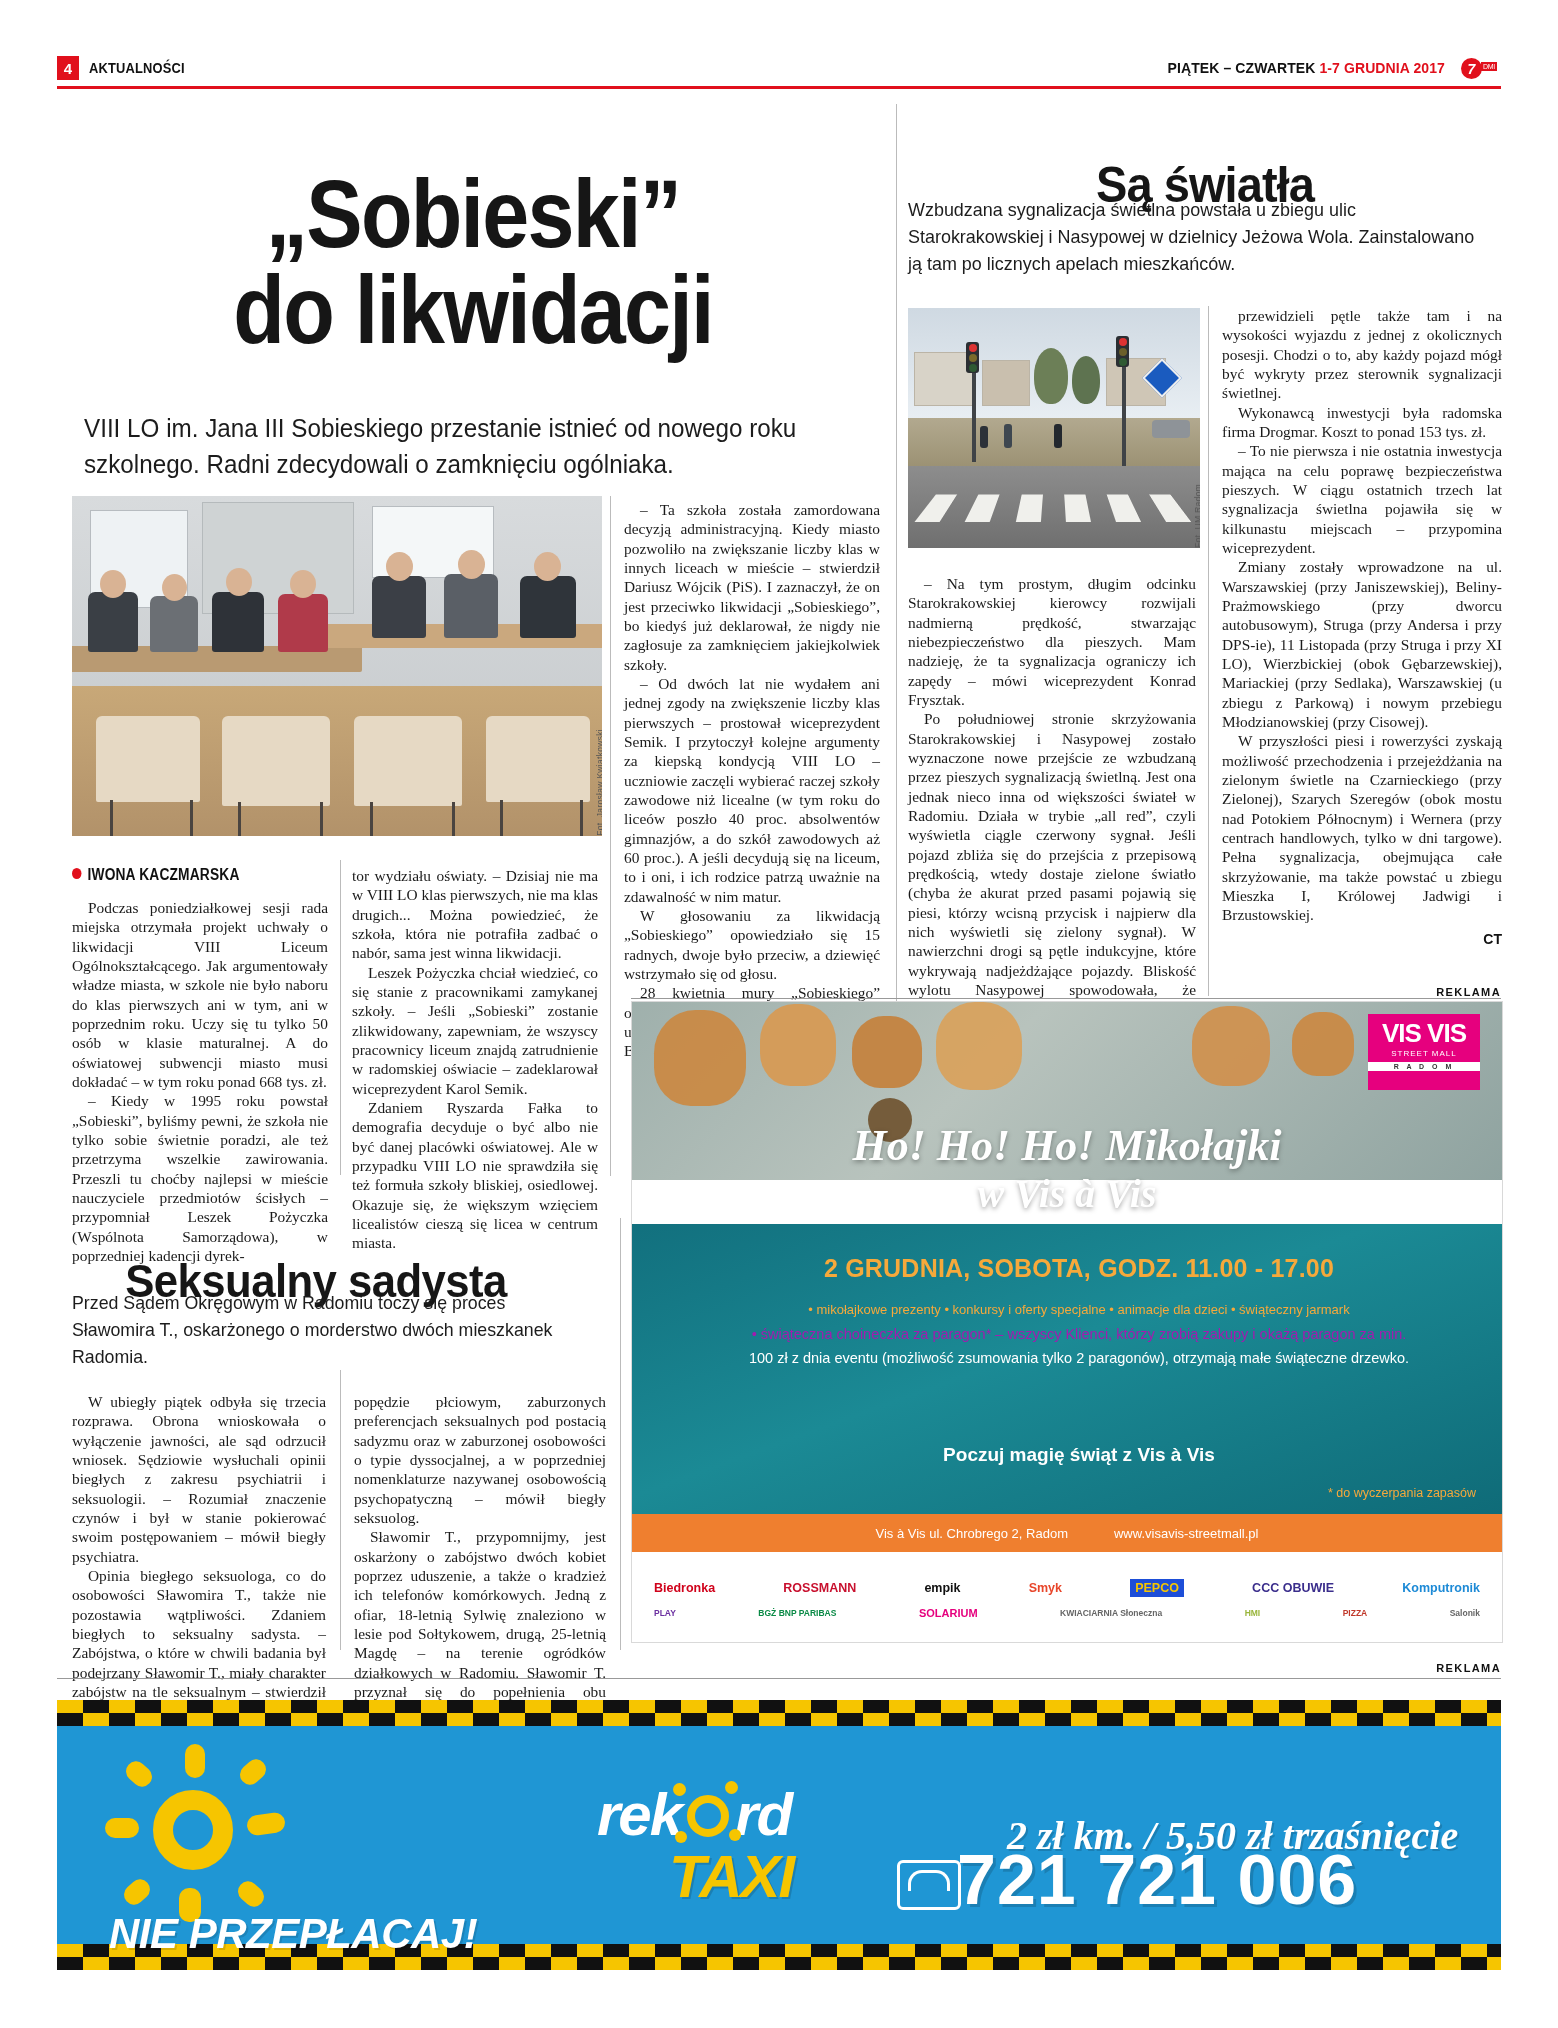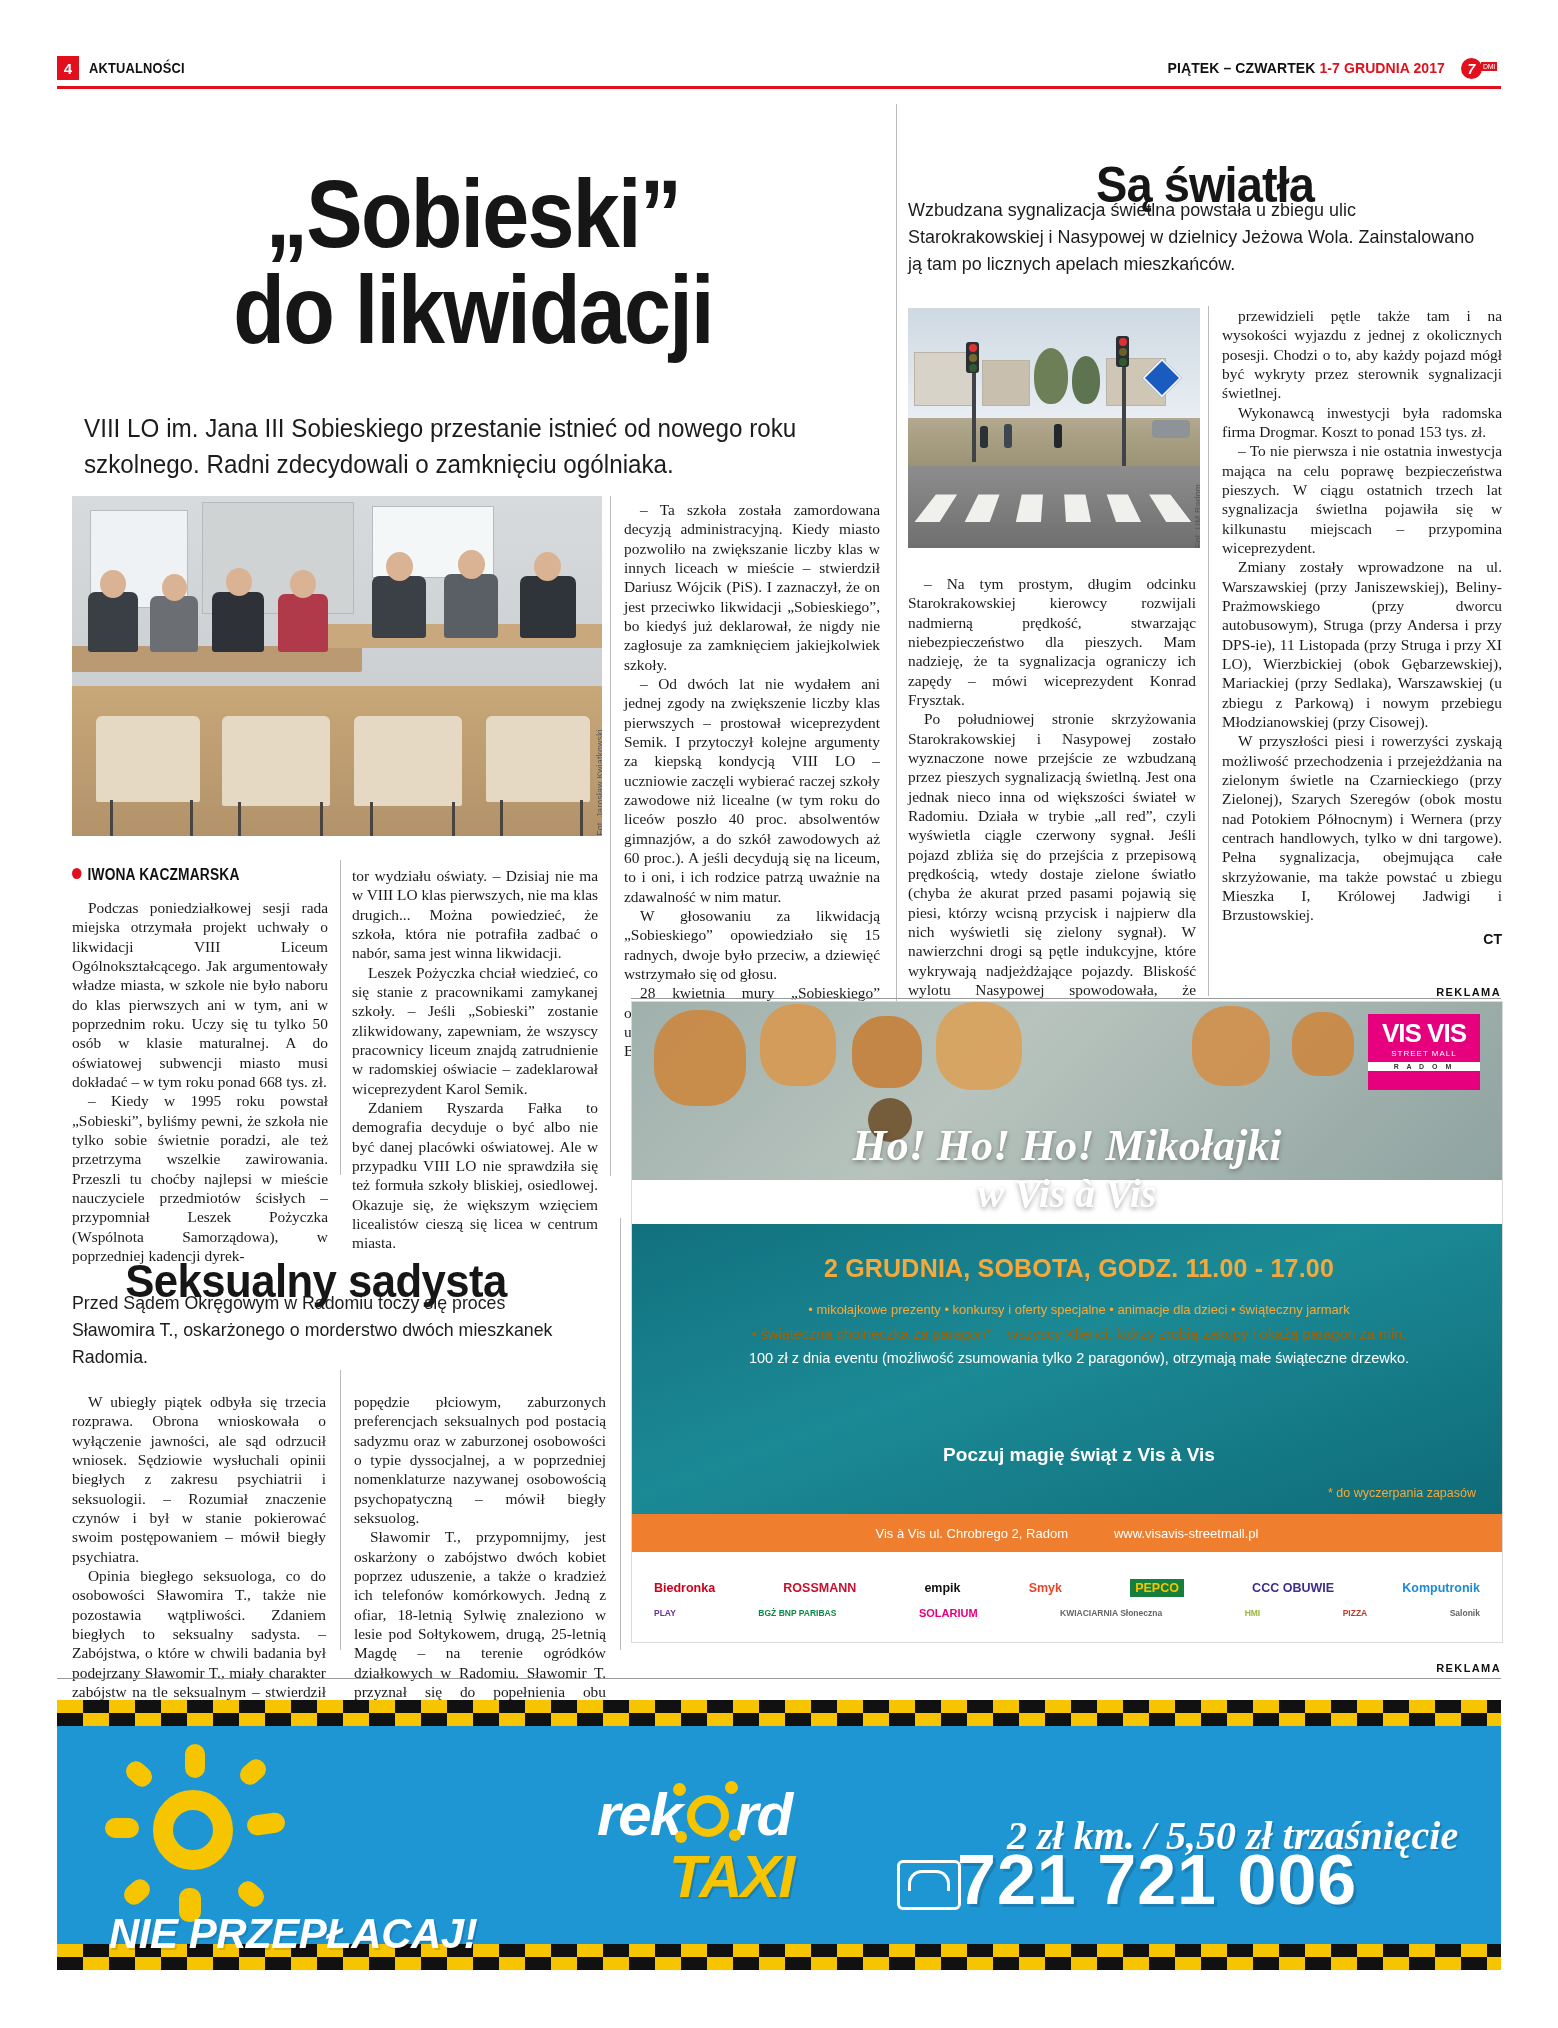--- a/index.html
+++ b/index.html
@@ -116,21 +116,21 @@
       text-shadow:0 2px 5px rgba(0,0,0,.35);}
   .ad1 .visavis-script{position:absolute;left:0;top:168px;width:100%;text-align:center;color:#fff;
       font-family:"Liberation Serif",serif;font-style:italic;font-weight:bold;font-size:40px;
       text-shadow:0 2px 5px rgba(0,0,0,.35);}
   .ad1 .teal{position:absolute;left:0;top:222px;width:100%;height:290px;
       background:linear-gradient(160deg,#12707e,#1b8a95 45%,#0f6b78);}
   .ad1 .adline{position:absolute;left:12px;width:100%;text-align:center;
       font-family:"Liberation Sans",sans-serif;}
   .ad1 .date{top:252px;color:#f6a93b;font-weight:bold;font-size:25px;letter-spacing:.2px;}
   .ad1 .bul{top:300px;color:#f6a93b;font-size:13px;}
-  .ad1 .bul2{top:324px;color:#a16207;font-size:14.5px;}
+  .ad1 .bul2{top:324px;color:#a21caf;font-size:14.5px;}
   .ad1 .white-small{top:348px;color:#fff;font-size:14.5px;}
   .ad1 .poczuj{top:442px;color:#fff;font-weight:bold;font-size:19px;}
   .ad1 .aster{position:absolute;right:26px;top:484px;color:#f6a93b;font-size:12.5px;
       font-family:"Liberation Sans",sans-serif;}
   .ad1 .orange{position:absolute;left:0;top:512px;width:100%;height:38px;background:#ef7f2f;
       color:#fff;font-family:"Liberation Sans",sans-serif;font-size:13px;
       display:flex;align-items:center;justify-content:center;gap:46px;}
   .ad1 .logos{position:absolute;left:0;top:552px;width:100%;height:86px;background:#fff;
       display:flex;flex-direction:column;justify-content:center;gap:10px;padding-top:2px;}
   .ad1 .logorow{display:flex;align-items:center;justify-content:space-between;padding:0 22px;}
@@ -361,21 +361,21 @@
       <span>Vis à Vis ul. Chrobrego 2, Radom</span>
       <span>www.visavis-streetmall.pl</span>
     </div>
 
     <div class="logos">
       <div class="logorow">
         <span class="lg" style="color:#d0021b;">Biedronka</span>
         <span class="lg" style="color:#c8102e;">ROSSMANN</span>
         <span class="lg" style="color:#111;">empik</span>
         <span class="lg" style="color:#e8462b;">Smyk</span>
-        <span class="lg" style="color:#f6c500;background:#15803d;padding:2px 5px;">PEPCO</span>
+        <span class="lg" style="color:#f6c500;background:#1d4ed8;padding:2px 5px;">PEPCO</span>
         <span class="lg" style="color:#3b2e8c;">CCC OBUWIE</span>
         <span class="lg" style="color:#1d8ad6;">Komputronik</span>
       </div>
       <div class="logorow">
         <span class="lg sm" style="color:#6b2fa0;">PLAY</span>
         <span class="lg sm" style="color:#0a8a46;">BGŻ BNP PARIBAS</span>
         <span class="lg sm" style="color:#e6007e;font-size:11px;">SOLARIUM</span>
         <span class="lg sm">KWIACIARNIA Słoneczna</span>
         <span class="lg sm" style="color:#9ab63c;">HMI</span>
         <span class="lg sm" style="color:#c0392b;">PIZZA</span>

